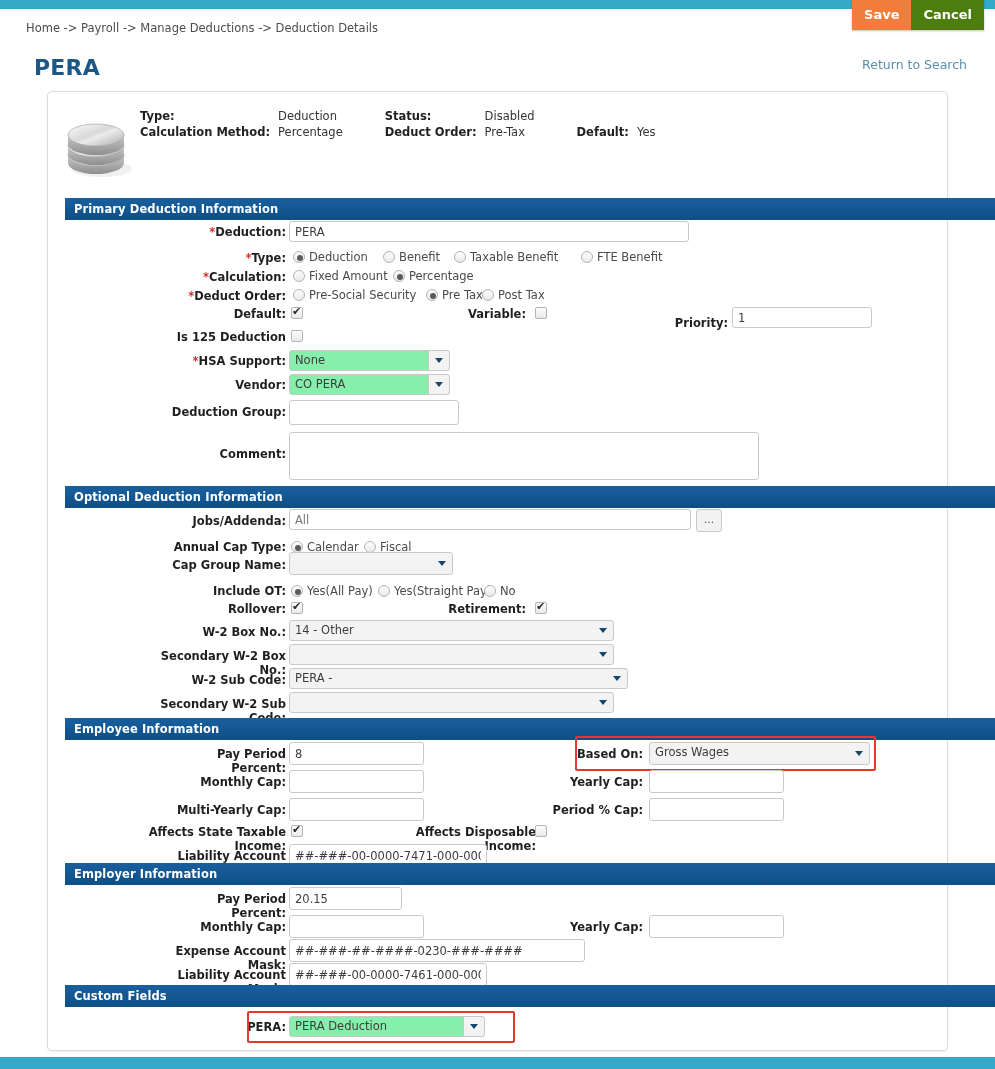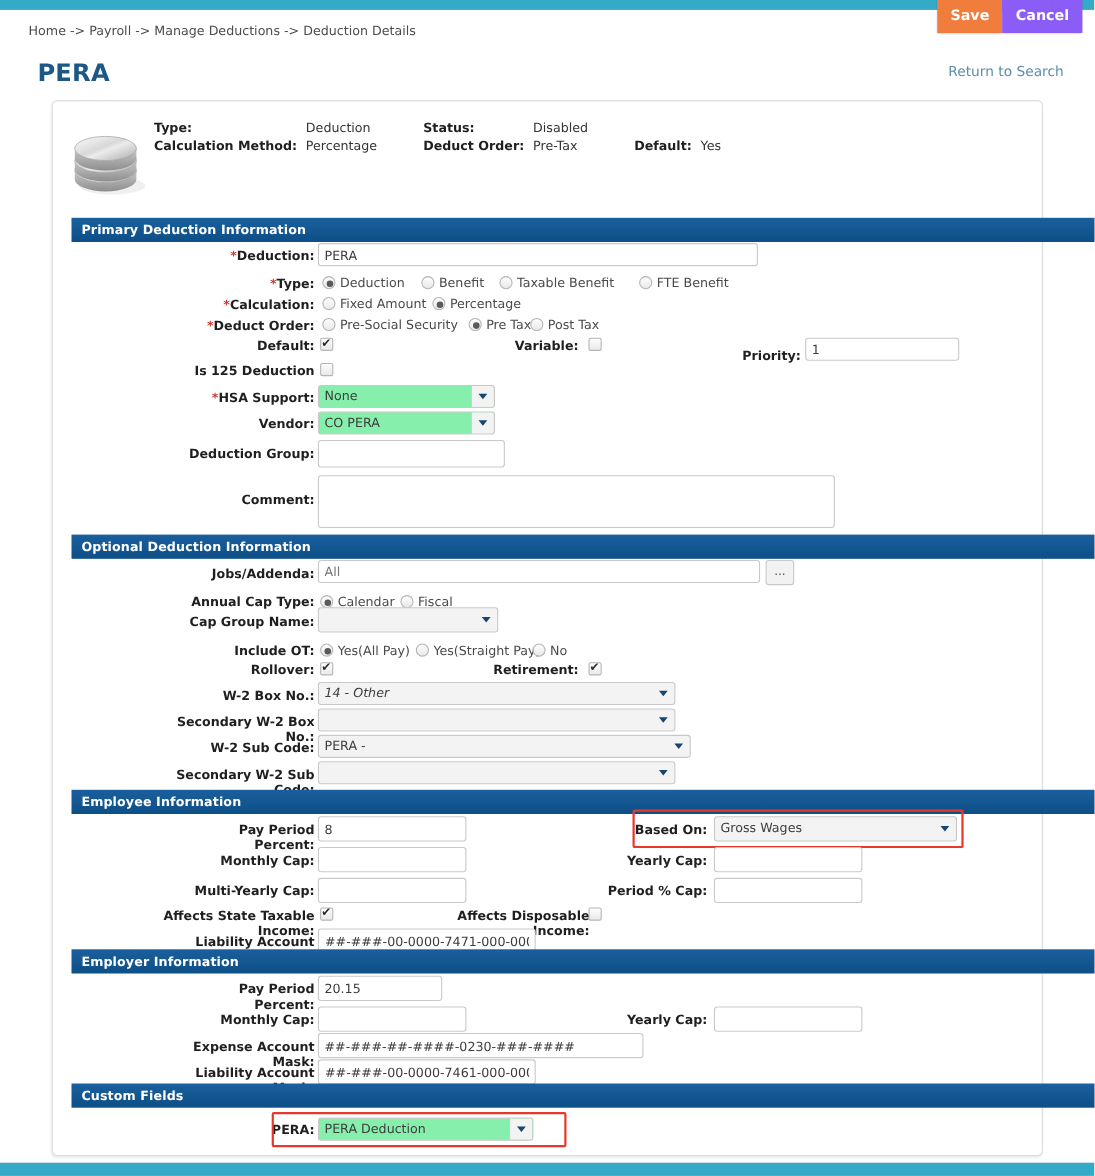--- a/index.html
+++ b/index.html
@@ -15,21 +15,21 @@
   }
   .topbar { position:absolute; left:0; top:0; width:995px; height:9px; background:#35aac8; }
   .bottombar { position:absolute; left:0; top:1057px; width:995px; height:12px; background:#35aac8; }
 
   
   .actionbtns { position:absolute; top:0px; right:11px; display:flex; height:30px;
                 box-shadow:0 1px 2px rgba(0,0,0,.25); }
   .btn { border:0; height:30px; padding:0 12px; color:#fff; font-weight:bold; font-size:13px;
          cursor:pointer; font-family:"DejaVu Sans","Liberation Sans",sans-serif; line-height:30px; }
   .btn-save { background:#f07d3c; }
-  .btn-cancel { background:#8b5cf6; }
+  .btn-cancel { background:#4d7c0f; }
 
   .breadcrumb { position:absolute; left:26px; top:21px; font-size:11.5px; color:#4c4c4c; }
 
   .page-title { position:absolute; left:34px; top:55px; font-size:22px; font-weight:bold;
                 color:#1b5886; letter-spacing:0.2px; }
   .return-link { position:absolute; right:28px; top:57px; font-size:12.5px; color:#5b8eab;
                  text-decoration:none; cursor:pointer; }
 
   .card { position:absolute; left:47px; top:91px; width:901px; height:960px;
           background:#fff; border:1px solid #dcdcdc; border-radius:5px;
@@ -238,21 +238,21 @@
   <span class="rlabel" style="left:346px; top:492px;">Yes(Straight Pay)</span>
   <span class="rad" style="left:436px; top:493px;"></span>
   <span class="rlabel" style="left:452px; top:492px;">No</span>
 
   <div class="lbl" style="left:158px; top:510px; width:80px;">Rollover:</div>
   <span class="chk on" style="left:243px; top:510px;"></span>
   <div class="lbl" style="left:390px; top:510px; width:88px;">Retirement:</div>
   <span class="chk on" style="left:487px; top:510px;"></span>
 
   <div class="lbl" style="left:120px; top:533px; width:118px;">W-2 Box No.:</div>
-  <div class="sel" style="left:241px; top:528px; width:325px;font-style:italic;">
+  <div class="sel" style="left:241px; top:528px; width:325px;">
     <span>14 - Other</span>
     <span class="arw"></span>
   </div>
 
   <div class="lbl" style="left:100px; top:557px; width:138px;">Secondary W-2 Box No.:</div>
   <div class="sel" style="left:241px; top:552px; width:325px;">
     <span></span>
     <span class="arw"></span>
   </div>
 

